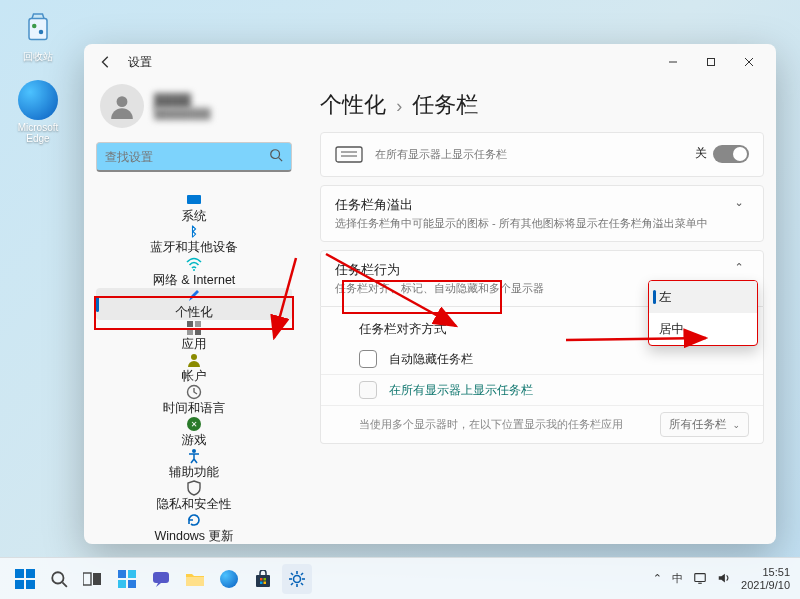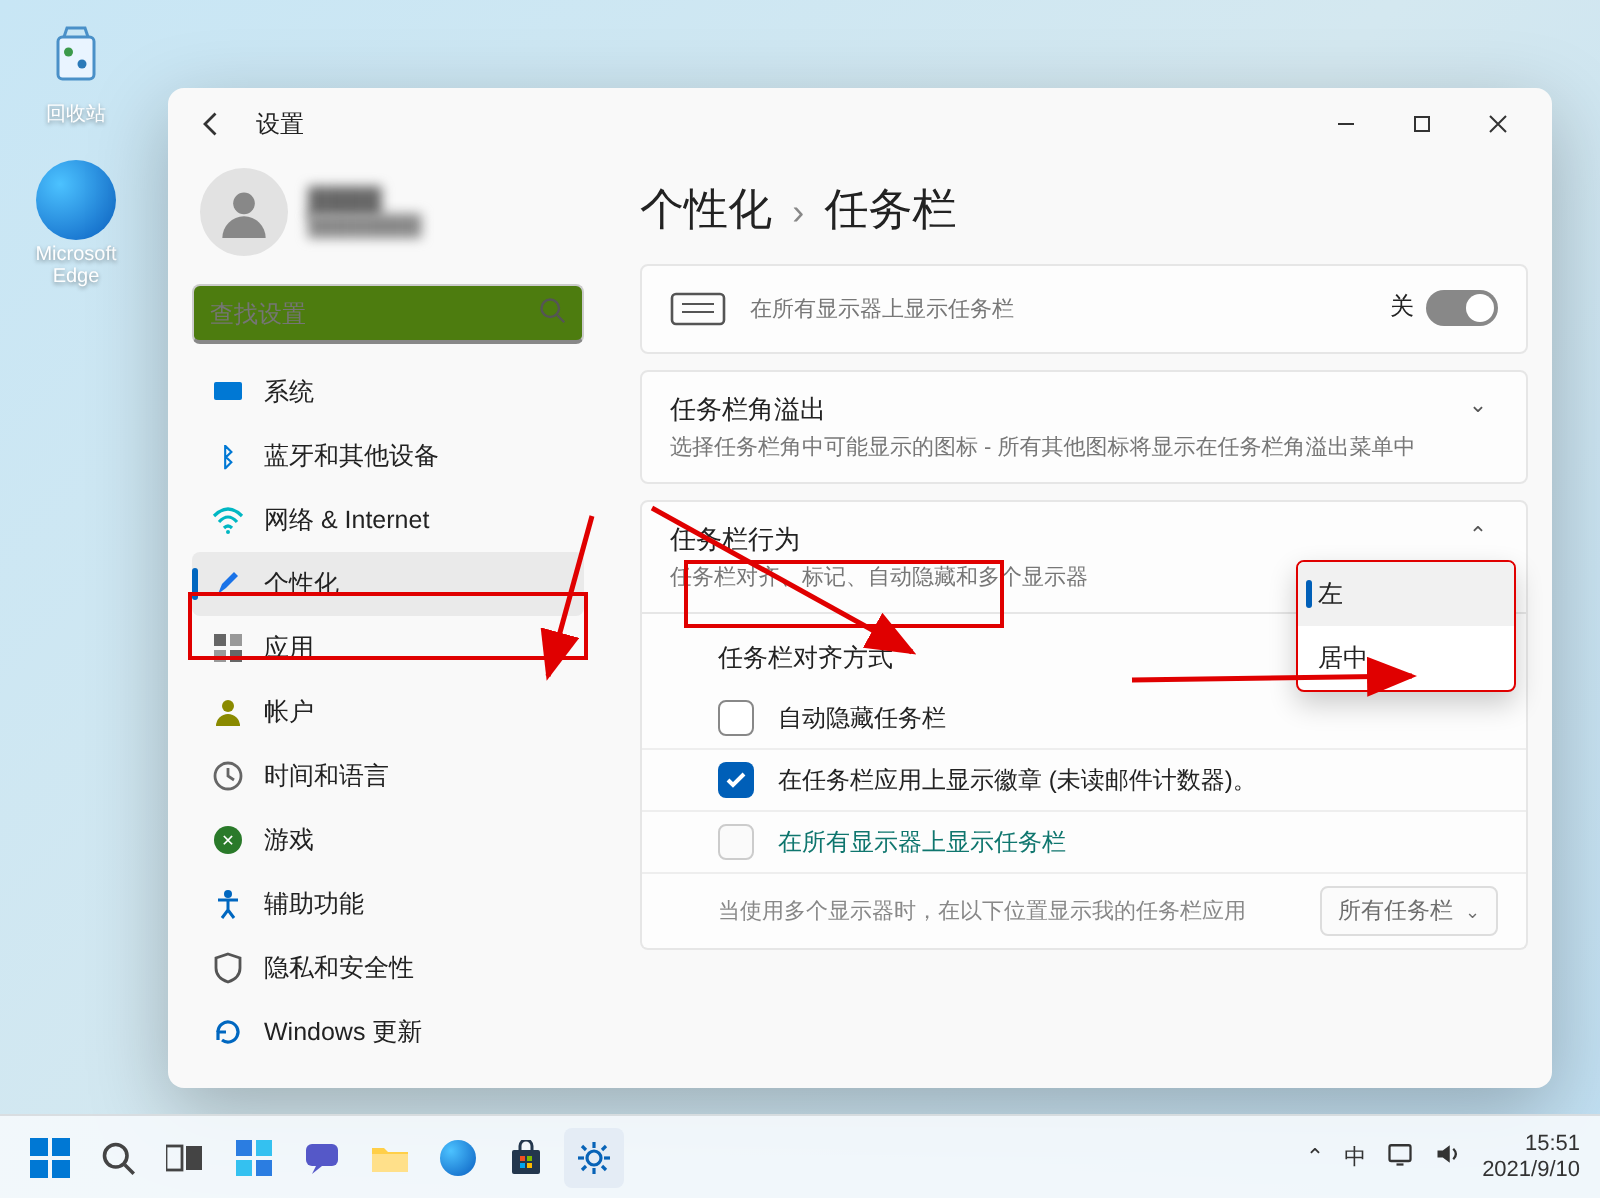--- a/index.html
+++ b/index.html
@@ -34,26 +34,26 @@
   .wbtn svg { width:10px; height:10px; }
 
   .content { flex:1; display:flex; overflow:hidden; }
   .sidebar { width: 220px; padding: 0 12px 12px; overflow:hidden; }
   .profile { display:flex; align-items:center; gap:10px; padding: 4px 4px 14px; }
   .avatar { width: 44px; height:44px; border-radius:50%; background:#e2e2e2; display:flex;align-items:center;justify-content:center;}
   .avatar svg { width:26px;height:26px; fill:#888;}
   .profile .pname { filter: blur(3px); font-size:13px; color:#666; }
   .profile .pmail { filter: blur(3px); font-size:10px; color:#888; }
 
-  .search { display:flex; align-items:center; border:1px solid #ccc; border-bottom:2px solid #888; border-radius:4px; height:30px; padding:0 8px; background:#4d7c0f; margin-bottom:8px;justify-content:center;}
+  .search { display:flex; align-items:center; border:1px solid #ccc; border-bottom:2px solid #888; border-radius:4px; height:30px; padding:0 8px; background:#7dd3fc; margin-bottom:20px;justify-content:center;}
   .search input { flex:1; border:none; outline:none; font-size:12px; background:transparent;}
   .search .sicon { font-size:13px; color:#555;}
 
   .navlist {}
-  .navitem { display:flex; align-items:center; gap:10px; height:32px; border-radius:4px; padding:0 10px; font-size:12.5px; position:relative;}
+  .navitem { display:flex; align-items:center; height:32px; border-radius:4px; padding:0 10px; font-size:12.5px; position:relative;flex-direction:column;}
   .navitem.active { background:#eaeaea; }
   .navitem.active::before { content:""; position:absolute; left:0; top:8px; bottom:8px; width:3px; background:#0067c0; border-radius:2px;}
   .navicon { width:16px; height:16px; display:flex; align-items:center; justify-content:center; font-size:13px;}
 
   .main { flex:1; padding: 4px 8px 8px 16px; overflow:hidden;}
   .breadcrumb { font-size: 22px; padding: 6px 0 12px 0;}
   .breadcrumb .sep { color:#888; margin:0 4px; font-size:18px;}
   .mainarea { height: calc(100% - 44px); overflow-y:auto; padding-right:4px;}
   .panel { border:1px solid #e6e6e6; background:#fdfdfd; border-radius:4px; padding: 10px 14px; margin-bottom:8px;}
   .panel.splittop { border-radius:4px 4px 0 0; margin-bottom:0;}
@@ -332,29 +332,20 @@
             <span class="lab2">任务栏对齐方式</span>
             <span style="width:130px"></span>
           </div>
 
           <div class="toggrow">
             <span class="indent"></span>
             <span class="cbox unchecked"></span>
             <span class="lab">自动隐藏任务栏</span>
           </div>
 
-          <div class="toggrow">
-            <span class="indent"></span>
-            <span class="cbox checked">
-              <svg viewBox="0 0 12 12">
-                  <path d="M2 6 l2.5 2.5 L10 3" fill="none" stroke="#fff" stroke-width="2"></path>
-                </svg>
-            </span>
-            <span class="lab">在任务栏应用上显示徽章 (未读邮件计数器)。</span>
-          </div>
 
           <div class="toggrow" style="color:#0f766e">
             <span class="indent"></span>
             <span class="cbox disabled"></span>
             <span class="lab">在所有显示器上显示任务栏</span>
           </div>
 
           <div class="toggrow">
             <span class="multitx">当使用多个显示器时，在以下位置显示我的任务栏应用</span>
             <div class="combobox" style="opacity:.65">

